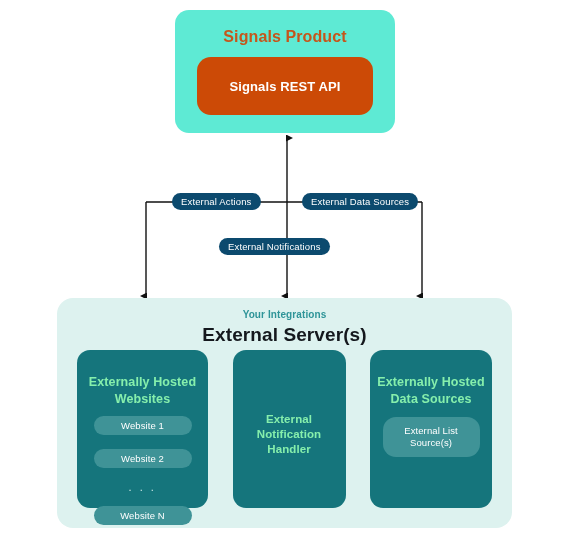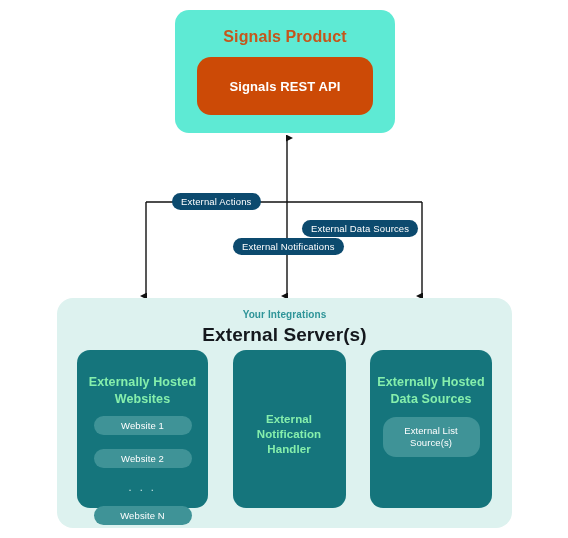--- a/index.html
+++ b/index.html
@@ -81,22 +81,22 @@
     border-radius: 11px;
     font-size: 9.5px;
     height: 17px;
     line-height: 17px;
     padding: 0 9px;
     white-space: nowrap;
     letter-spacing: .15px;
     box-sizing: border-box;
   }
   .badge-actions { left: 172px; top: 193px; }
-  .badge-data    { left: 302px; top: 193px; margin-top: 27px; }
-  .badge-notif   { left: 233px; top: 238px; text-align: center; }
+  .badge-data    { left: 302px; top: 193px; }
+  .badge-notif   { left: 219px; top: 238px; text-align: center; }
 
   
   .server-card {
     position: absolute;
     left: 57px;
     top: 298px;
     width: 455px;
     height: 230px;
     background: #ddf2ef;
     border-radius: 16px;

